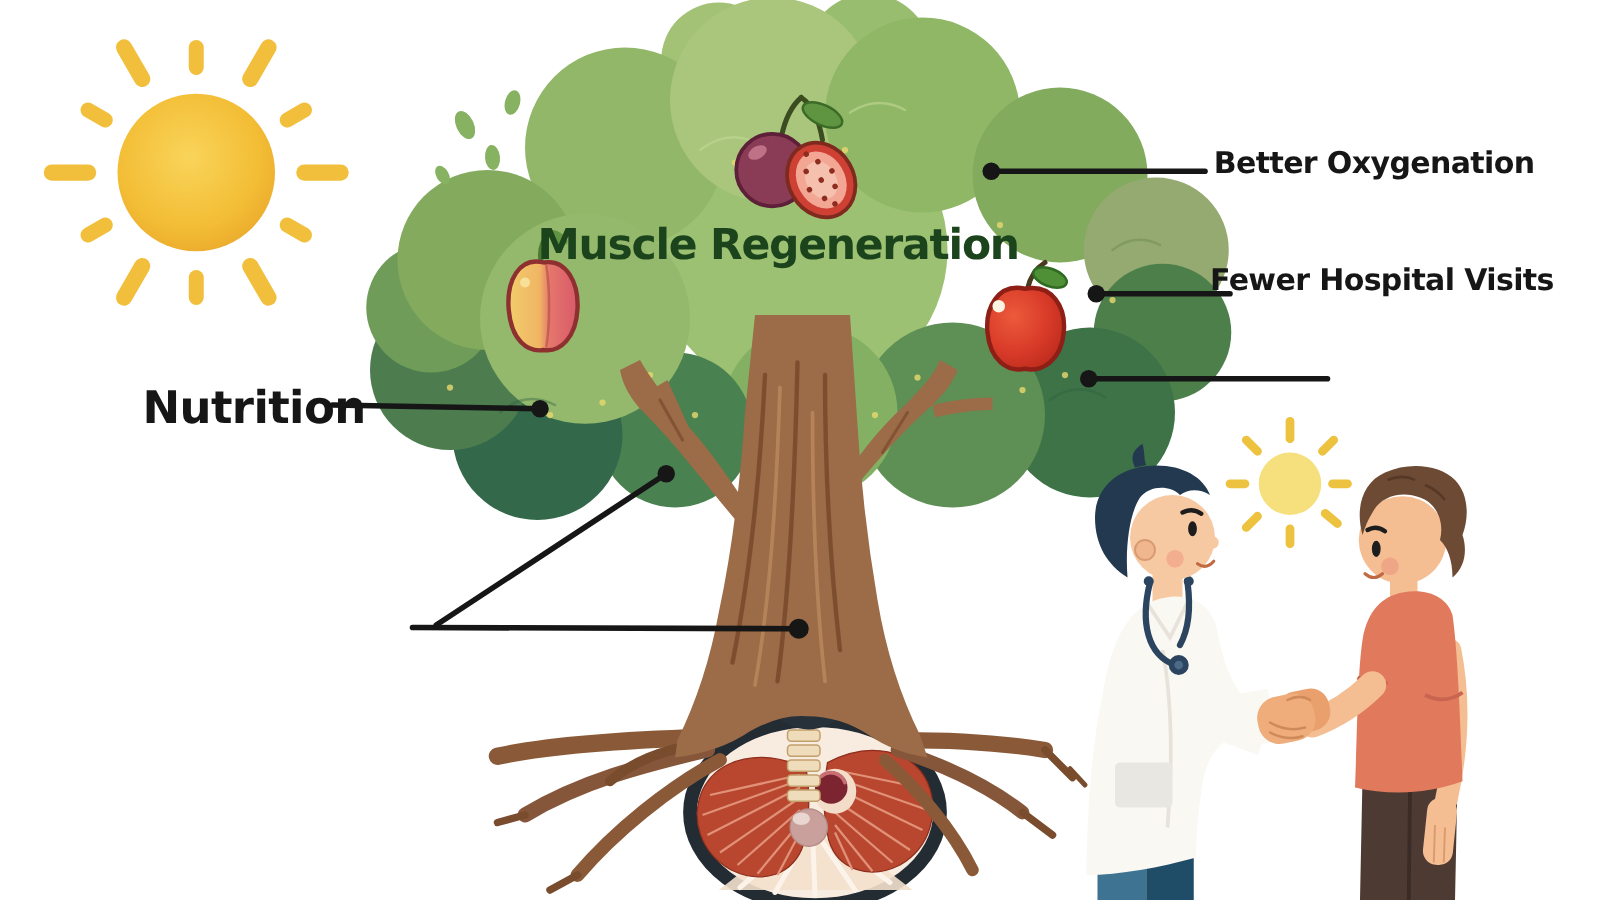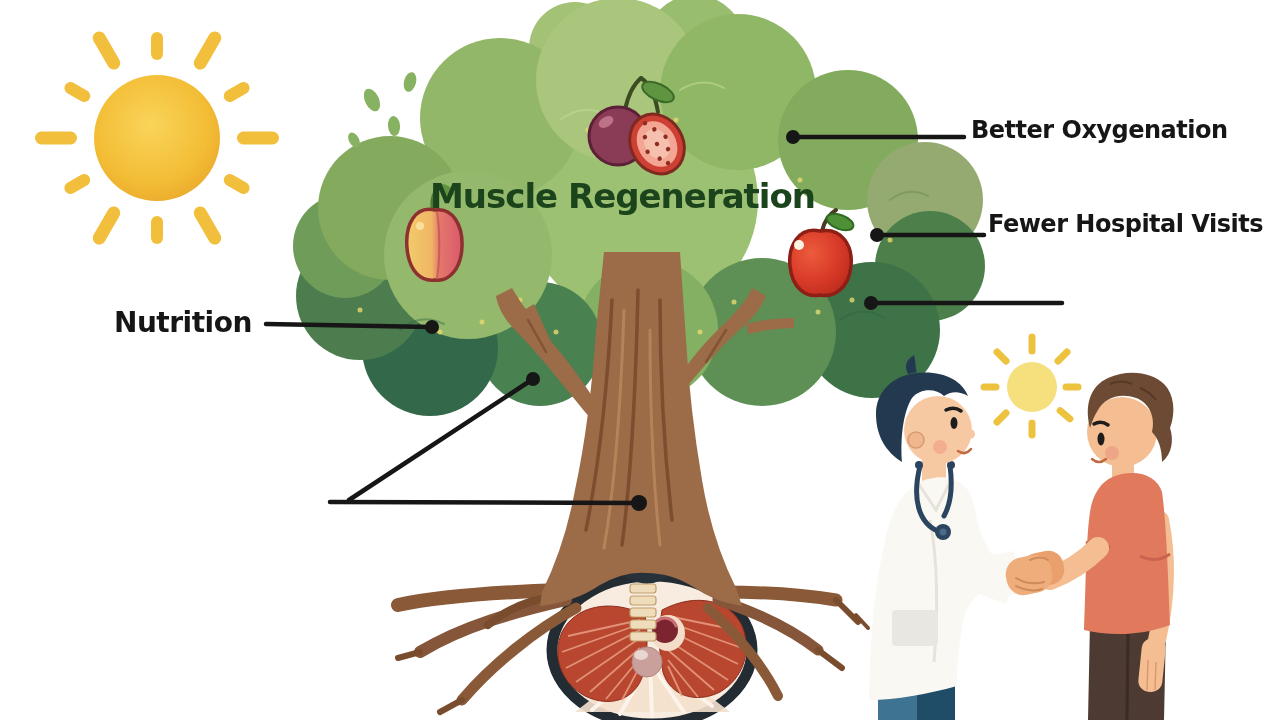--- a/index.html
+++ b/index.html
@@ -1,27 +1,27 @@
 <!DOCTYPE html>
 <html><head>
 <meta charset="utf-8">
 <style>
   html,body{margin:0;padding:0;background:#fff;}
   #stage{position:relative;width:1280px;height:720px;background:#ffffff;overflow:hidden;
          font-family:"DejaVu Sans",sans-serif;}
   #art{position:absolute;left:0;top:0;width:1280px;height:720px;}
   .lbl{position:absolute;font-weight:700;color:#161616;white-space:nowrap;}
   .lbl-sm{font-size:24px;letter-spacing:-0.5px;}
-  .lbl-md{font-size:28px;letter-spacing:-0.5px;}
+  .lbl-md{font-size:36px;letter-spacing:-0.5px;}
   #title{position:absolute;left:430px;top:176px;width:420px;text-align:left;
          font-size:34px;font-weight:700;letter-spacing:-1px;color:#1c441c;white-space:nowrap;}
   #lbl-nutrition{left:114px;top:306px;}
   #lbl-resistance{left:165px;top:446px;width:190px;white-space:normal;line-height:1.2;}
   #lbl-better{left:971px;top:116px;}
-  #lbl-fewer{left:988px;top:210px;text-align:center;}
+  #lbl-fewer{left:968px;top:210px;text-align:center;}
   #lbl-longer{left:1006px;top:272px;}
 </style>
 </head>
 <body>
 
 <div id="stage">
 
 <svg id="art" viewBox="0 0 1280 720" xmlns="http://www.w3.org/2000/svg">
   <defs>
     <radialGradient id="sunGrad" cx="45%" cy="40%" r="65%">

